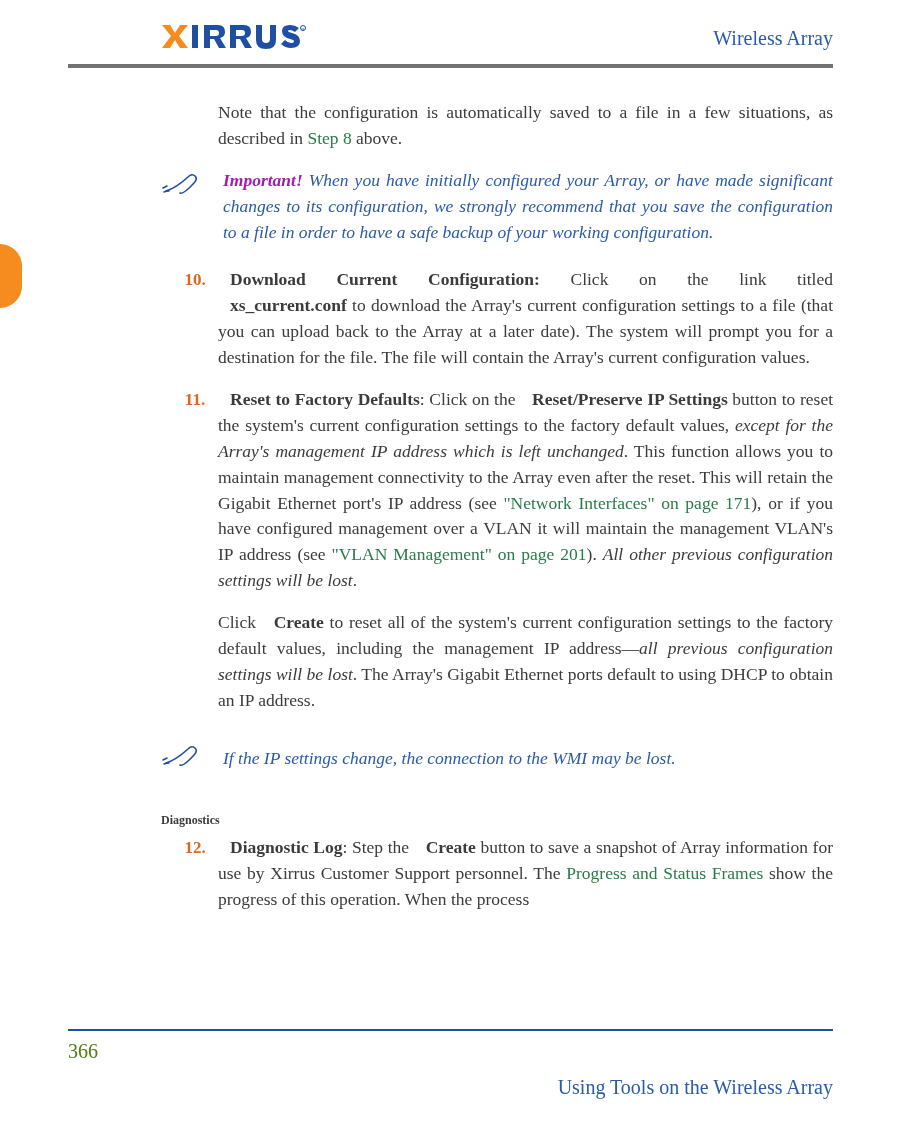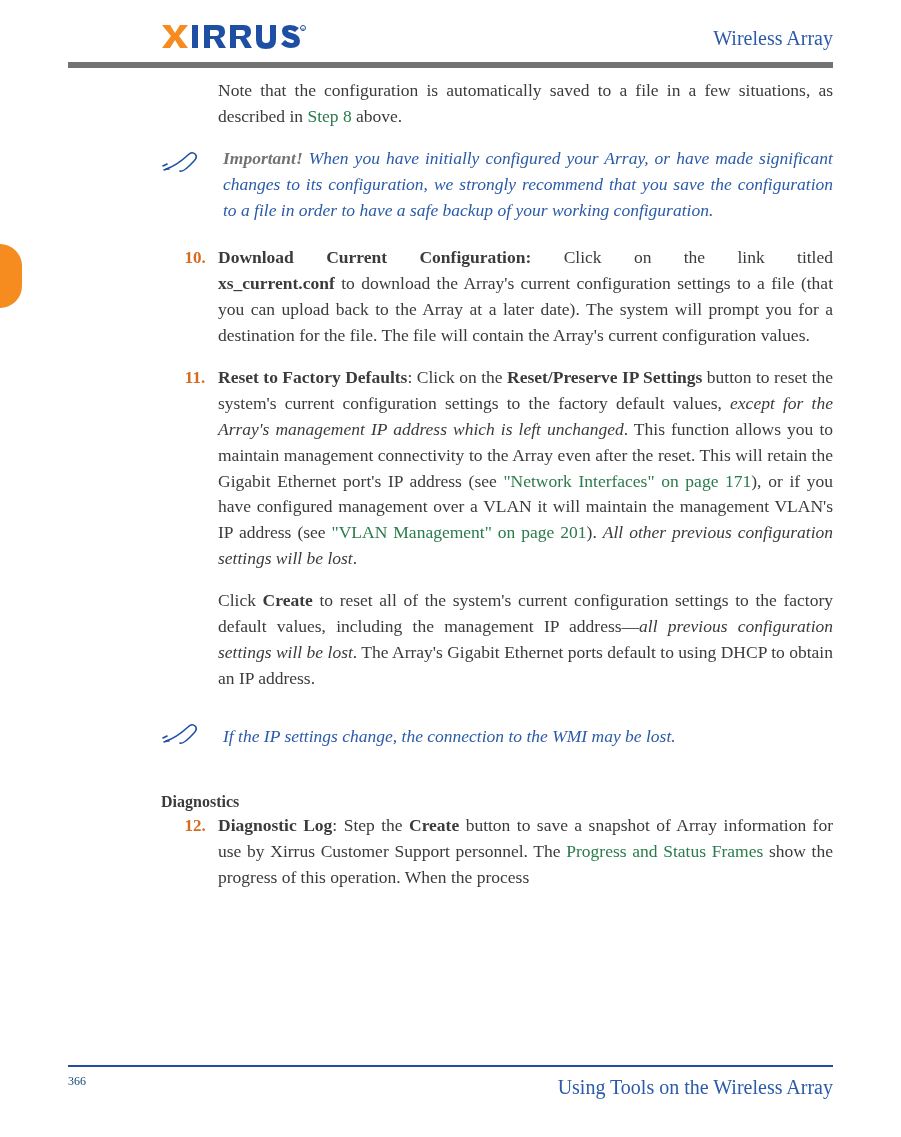--- a/index.html
+++ b/index.html
@@ -14,21 +14,21 @@
       line-height: 1.48;
     }
     .page {
       padding: 24px 68px 0 68px;
       position: relative;
       height: 100%;
     }
     .header {
       position: relative;
       height: 44px;
-      border-bottom: 6px solid #737373;
+      border-bottom: 4px solid #737373;
     }
     .logo {
       position: absolute;
       left: 92px;
       top: -2px;
     }
     .logo svg { display: block; }
     .header-right {
       position: absolute;
       right: 0;
@@ -39,21 +39,21 @@
     .side-tab {
       position: absolute;
       left: 0;
       top: 244px;
       width: 22px;
       height: 64px;
       background: #f68b1f;
       border-radius: 0 32px 32px 0;
     }
     .content {
-      padding-top: 10px;
+      padding-top: 32px;
       padding-left: 0;
     }
     .indent-main { margin-left: 150px; }
     .para { text-align: justify; margin-bottom: 16px; }
     .link { color: #2a7a4a; }
     .ref-link { color: #2a7a4a; }
     .note-block {
       position: relative;
       margin-left: 93px;
       margin-top: 14px;
@@ -67,63 +67,65 @@
     .note-icon svg { display: block; }
     .note-text {
       margin-left: 62px;
       color: #2a5aa8;
       font-style: italic;
       text-align: justify;
     }
     .important-label {
       font-weight: bold;
       font-style: italic;
-      color: #737373;
+      color: #a21caf;
     }
     .numitem {
       position: relative;
       margin-left: 150px;
       margin-bottom: 16px;
     }
     .numitem .num {
       position: absolute;
       left: -38px;
       top: 0;
       color: #d66a1f;
       font-weight: bold;
       text-align: center;
       width: 30px;
       font-size: 17px;
     }
     .numitem .body { text-align: justify; }
-    .b { font-weight: bold; }
+    .b { font-weight: bold; margin-left: 12px; }
     .i { font-style: italic; }
     .section-heading {
       font-weight: bold;
       margin-left: 93px;
       margin-top: 40px;
-      font-size: 16px;
+      margin-bottom: 6px;
+      font-size: 12px;
     }
     .footer {
       position: absolute;
       left: 68px;
       right: 68px;
       bottom: 34px;
       border-top: 2px solid #1f4fa3;
       padding-top: 6px;
     }
     .footer-left {
-      color: #0c4a6e;
-      font-size: 12px;
+      color: #4d7c0f;
+      font-size: 20px;
       float: left;
     }
     .footer-right {
       color: #2a5aa8;
       font-size: 20px;
       float: right;
+      margin-top: 36px;
     }
     .note2 { margin-top: 26px; margin-bottom: 10px; }
     .note2 .note-text { padding-top: 6px; }
   </style>
 </head>
 <body>
 
 <div class="side-tab"></div>
 
 <div class="page">

